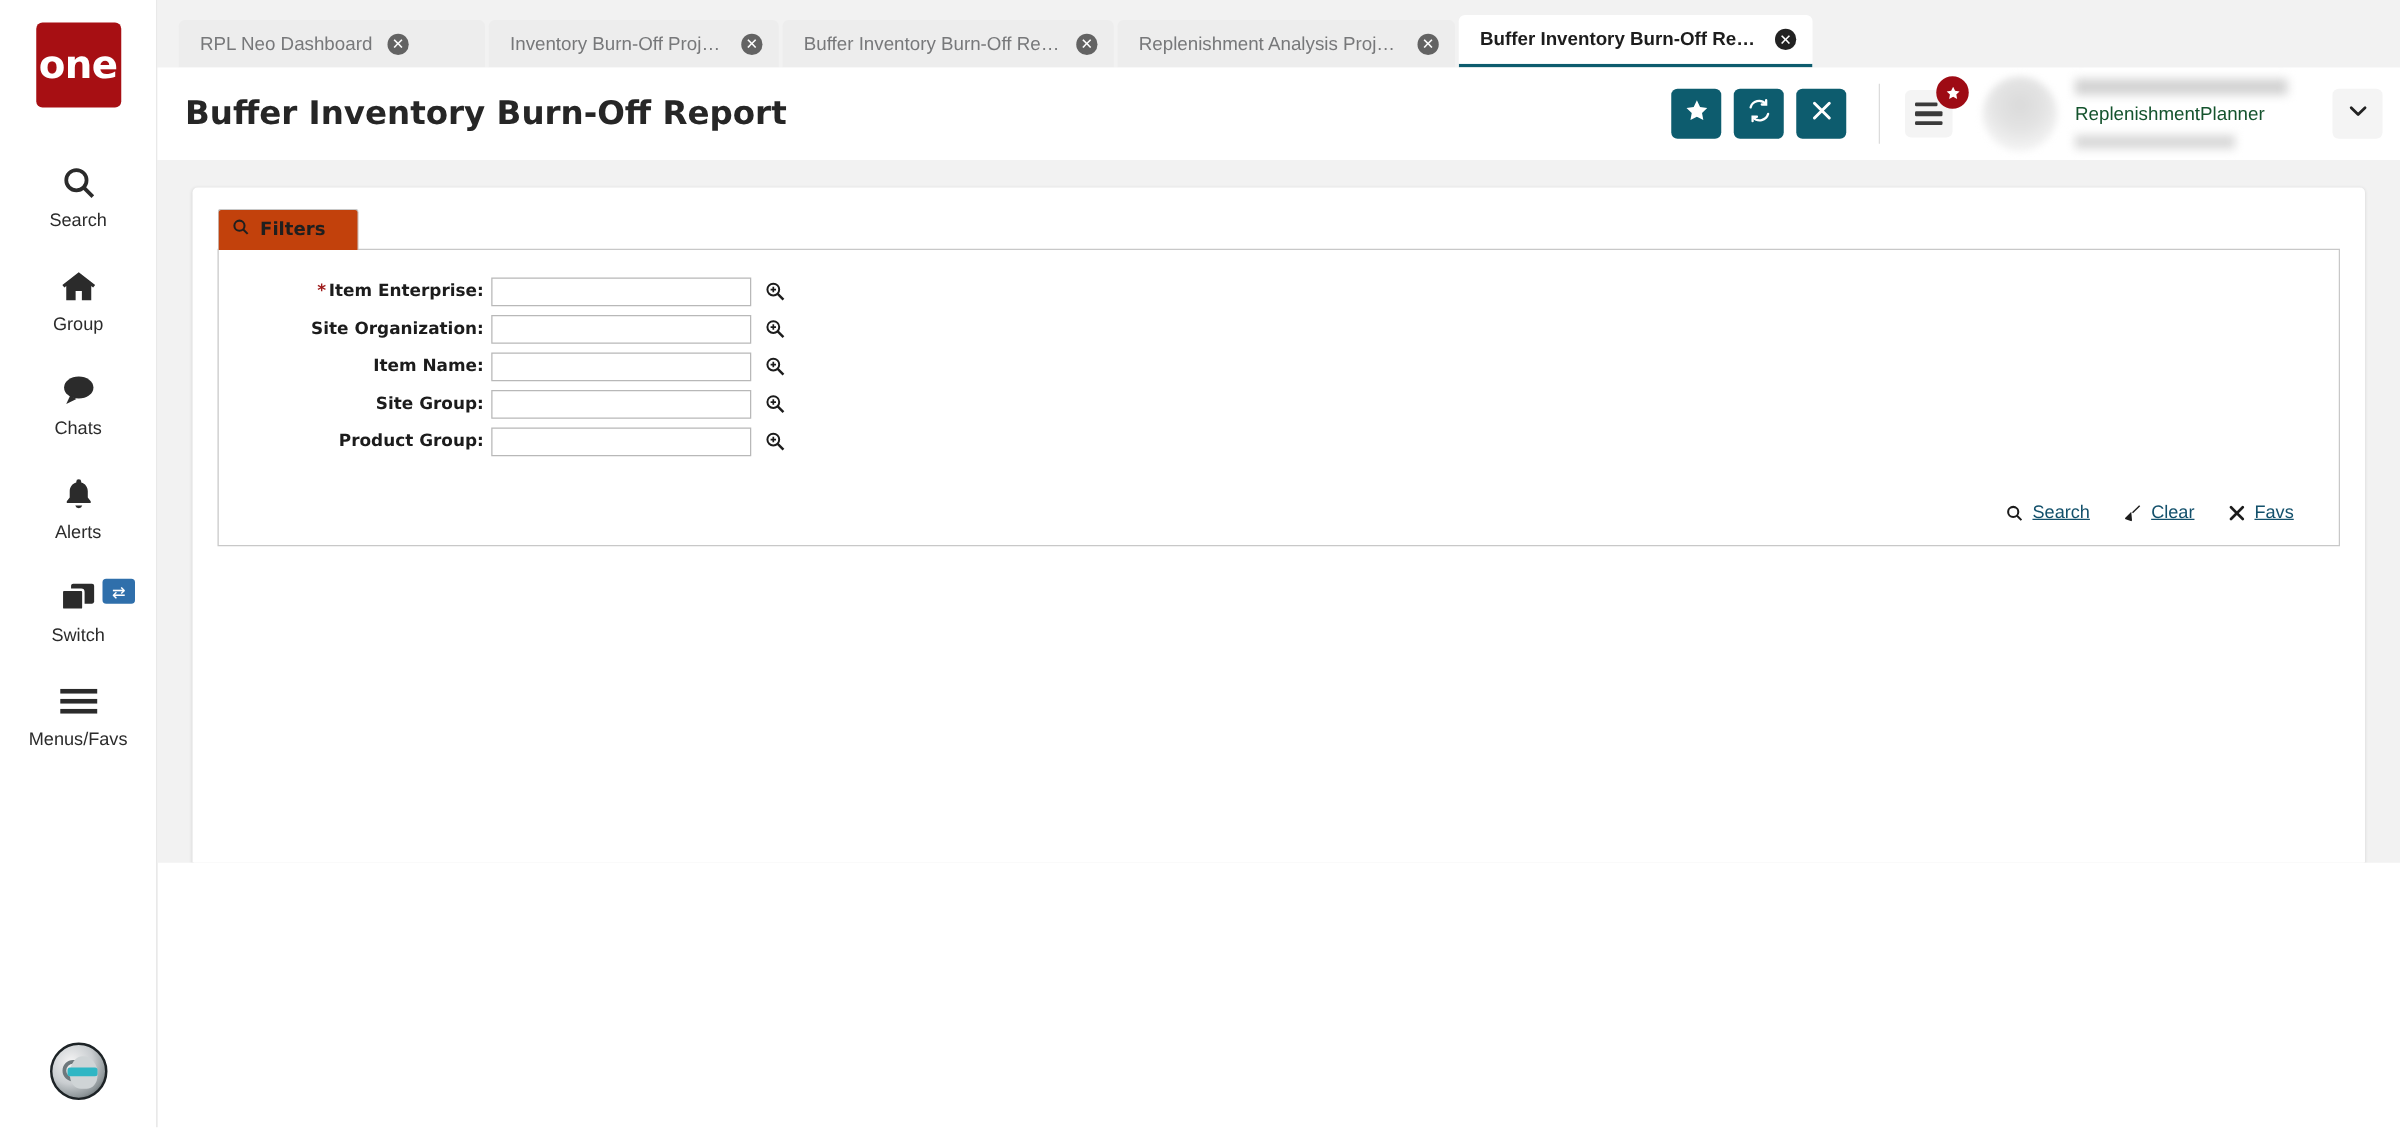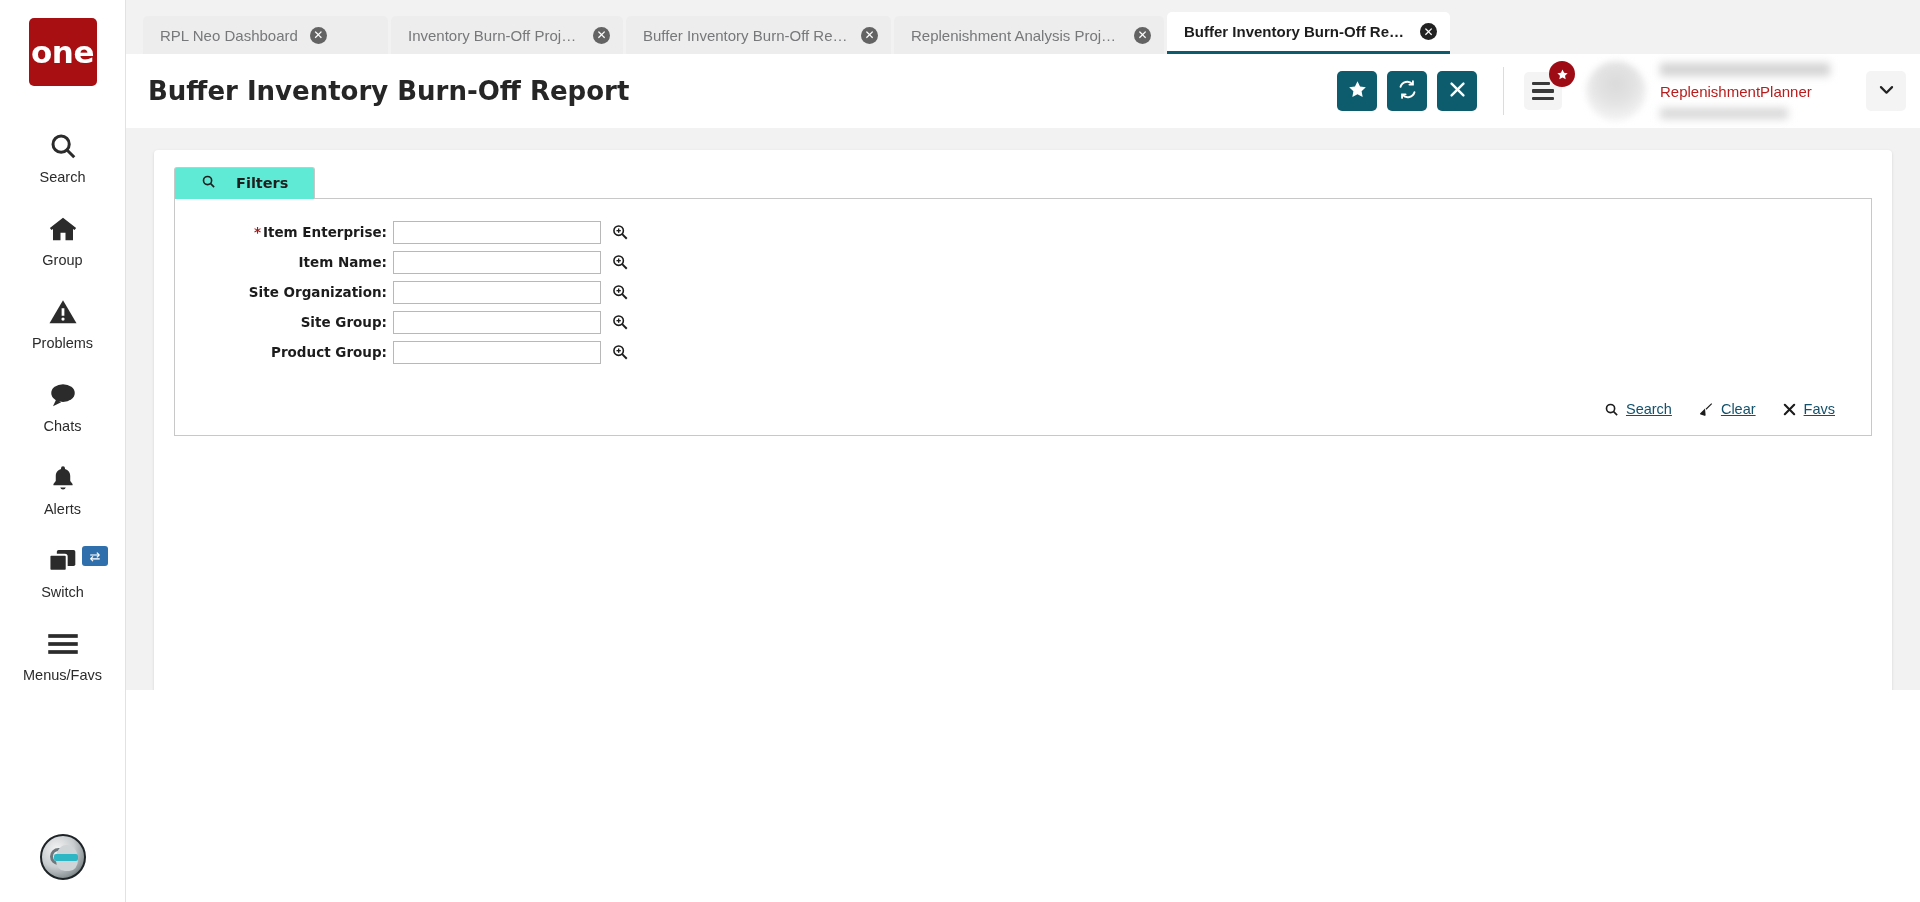--- a/index.html
+++ b/index.html
@@ -242,21 +242,21 @@
   }
   .user-text { display: flex; flex-direction: column; justify-content: center; }
   .user-name-blur {
     width: 170px; height: 13px;
     background: #d3d3d3;
     filter: blur(4px);
     margin-bottom: 7px;
   }
   .user-role {
     font-size: 15px;
-    color: #b91c1c;
+    color: #14532d;
   }
   .user-sub-blur {
     width: 128px; height: 11px;
     background: #d8d8d8;
     filter: blur(4px);
     margin-top: 8px;
   }
   .caret-btn {
     width: 40px; height: 40px;
     background: #f4f4f4;
@@ -279,23 +279,23 @@
     border-radius: 4px;
     box-shadow: 0 1px 3px rgba(0,0,0,0.13);
     height: 740px;
     padding: 16px 20px 0 20px;
   }
 
   .tabhead { display: flex; }
   .filters-tab {
     border: 1px solid #c8c8c8;
     border-bottom: none;
-    background: #5eead4;
-    padding: 6px 26px 7px 26px;
-    display: flex; align-items: center; gap: 20px;
+    background: #c2410c;
+    padding: 6px 26px 7px 10px;
+    display: flex; align-items: center; gap: 8px;
     font-size: 14.5px;
     font-weight: bold;
     color: #1f1f1f;
     border-radius: 3px 3px 0 0;
     position: relative;
     top: 1px;
     cursor: pointer;
     font-family: "DejaVu Sans", sans-serif;
   }
 
@@ -384,30 +384,20 @@
 
     <div class="rail-item">
       <span class="glyph">
         <svg width="32" height="30" viewBox="0 0 24 24" fill="currentColor">
           <path d="M12 3L1.5 11.2l1.3 1.6L4 11.9V21h6v-6h4v6h6v-9.1l1.2.9 1.3-1.6z"></path>
         </svg>
       </span>
       <span class="lbl">Group</span>
     </div>
 
-    <div class="rail-item">
-      <span class="glyph">
-        <svg width="30" height="30" viewBox="0 0 24 24" fill="currentColor">
-          <path d="M12 2.5L1.2 21h21.6z"></path>
-          <rect x="10.9" y="9" width="2.2" height="6" fill="#fff"></rect>
-          <circle cx="12" cy="17.6" r="1.3" fill="#fff"></circle>
-        </svg>
-      </span>
-      <span class="lbl">Problems</span>
-    </div>
 
     <div class="rail-item">
       <span class="glyph">
         <svg width="32" height="30" viewBox="0 0 24 24" fill="currentColor">
           <ellipse cx="12" cy="10.4" rx="9.4" ry="7.1"></ellipse>
           <path d="M6.6 15.4L4 21l6.5-3.3z"></path>
         </svg>
       </span>
       <span class="lbl">Chats</span>
     </div>
@@ -568,36 +558,36 @@
                 <circle cx="10.2" cy="10.2" r="6.3"></circle>
                   <line x1="14.9" y1="14.9" x2="21" y2="21" stroke-width="2.6"></line>
                 <line x1="7.3" y1="10.2" x2="13.1" y2="10.2" stroke-width="1.8"></line>
                   <line x1="10.2" y1="7.3" x2="10.2" y2="13.1" stroke-width="1.8"></line>
               </svg>
             </span>
           </div>
 
           <div class="frow">
             <div class="flabel">
-              <span>Item Name:</span>
+              <span>Site Organization:</span>
             </div>
             <input class="finput" type="text" value="" placeholder="" style="">
             <span class="lookup">
               <svg width="18" height="18" viewBox="0 0 24 24" fill="none" stroke="#1c1c1c" stroke-width="2.1">
                 <circle cx="10.2" cy="10.2" r="6.3"></circle>
                   <line x1="14.9" y1="14.9" x2="21" y2="21" stroke-width="2.6"></line>
                 <line x1="7.3" y1="10.2" x2="13.1" y2="10.2" stroke-width="1.8"></line>
                   <line x1="10.2" y1="7.3" x2="10.2" y2="13.1" stroke-width="1.8"></line>
               </svg>
             </span>
           </div>
 
           <div class="frow">
             <div class="flabel">
-              <span>Site Organization:</span>
+              <span>Item Name:</span>
             </div>
             <input class="finput" type="text" value="" placeholder="" style="">
             <span class="lookup">
               <svg width="18" height="18" viewBox="0 0 24 24" fill="none" stroke="#1c1c1c" stroke-width="2.1">
                 <circle cx="10.2" cy="10.2" r="6.3"></circle>
                   <line x1="14.9" y1="14.9" x2="21" y2="21" stroke-width="2.6"></line>
                 <line x1="7.3" y1="10.2" x2="13.1" y2="10.2" stroke-width="1.8"></line>
                   <line x1="10.2" y1="7.3" x2="10.2" y2="13.1" stroke-width="1.8"></line>
               </svg>
             </span>

